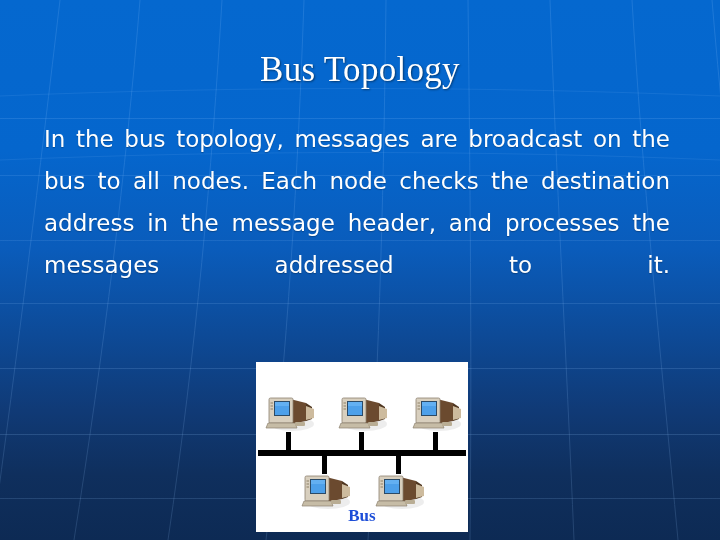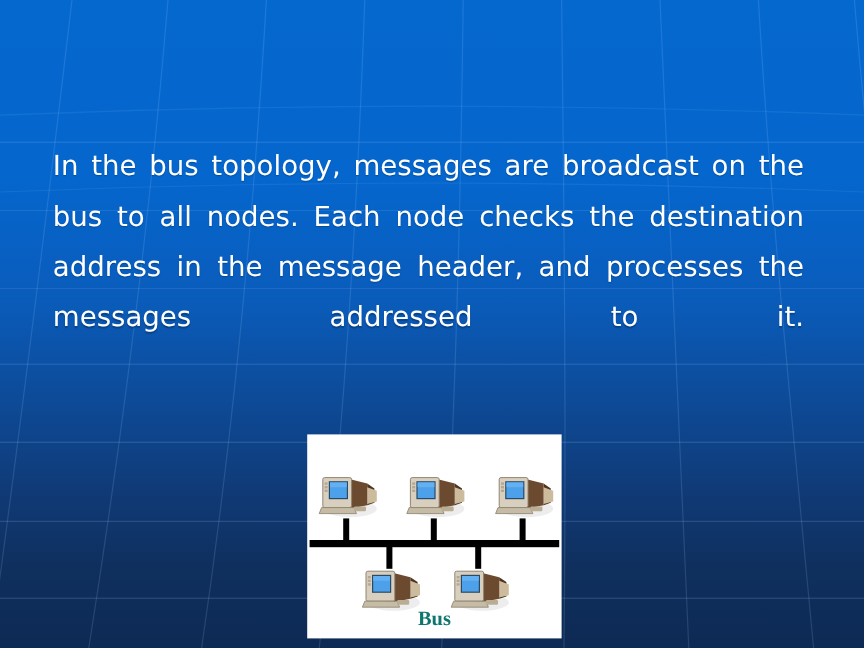--- a/index.html
+++ b/index.html
@@ -115,20 +115,21 @@
         <path d="M 632 0 C 642 170, 660 350, 678 540"></path>
         <path d="M 712 0 C 726 170, 748 350, 778 540"></path>
       </g>
       <g fill="none" stroke="#9ccbff" stroke-width="1" opacity="0.10">
         <path d="M 0 96  C 240 86, 480 86, 720 96"></path>
         <path d="M 0 160 C 240 150, 480 150, 720 160"></path>
       </g>
     </svg>
   </div>
 
+  <div id="title">Bus Topology</div>
 
   <div id="body-text">
     <p>In the bus topology, messages are broadcast on the bus to all nodes. Each node checks the destination address in the message header, and processes the messages addressed to it.</p>
   </div>
 
   <div id="figure">
     <svg viewBox="0 0 212 170" xmlns="http://www.w3.org/2000/svg">
       <defs>
 
         <g id="pc">
@@ -179,16 +180,16 @@
       <g>
           <use href="#pc" x="42" y="110"></use>
         </g>
       <g>
           <use href="#pc" x="116" y="110"></use>
         </g>
     </svg>
 
     <div style="position:absolute;left:0;right:0;bottom:6px;text-align:center;
                 font-family:'Liberation Serif','DejaVu Serif',serif;
-                font-size:17px;font-weight:bold;color:#0f766e;">Bus</div>
+                font-size:17px;font-weight:bold;color:#1d4ed8;">Bus</div>
   </div>
 
 </div>
 
 </body></html>

